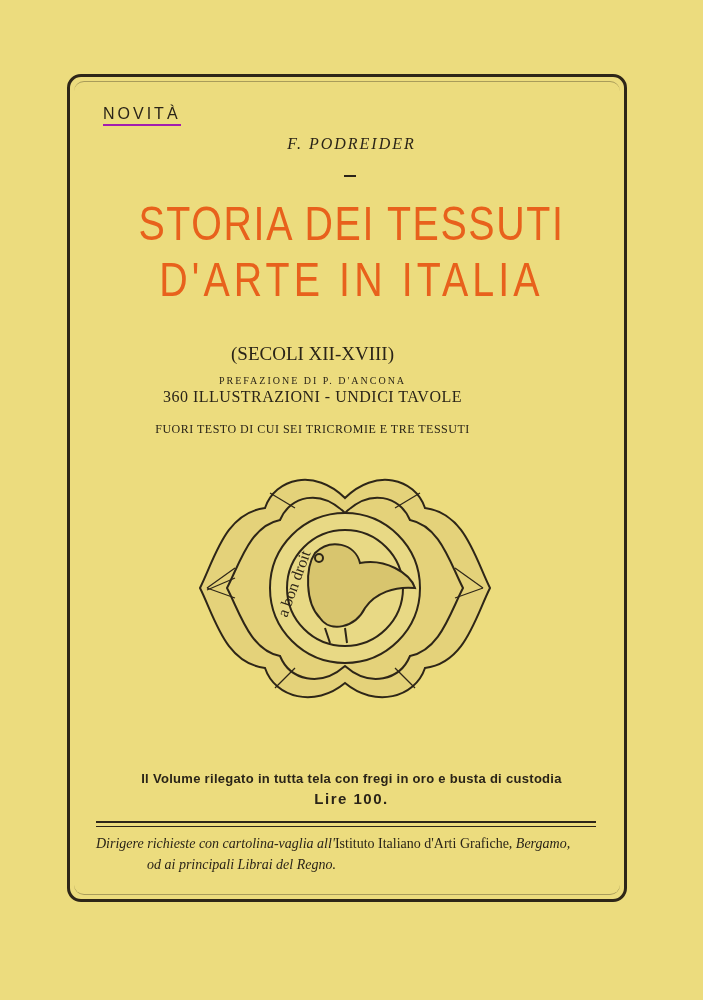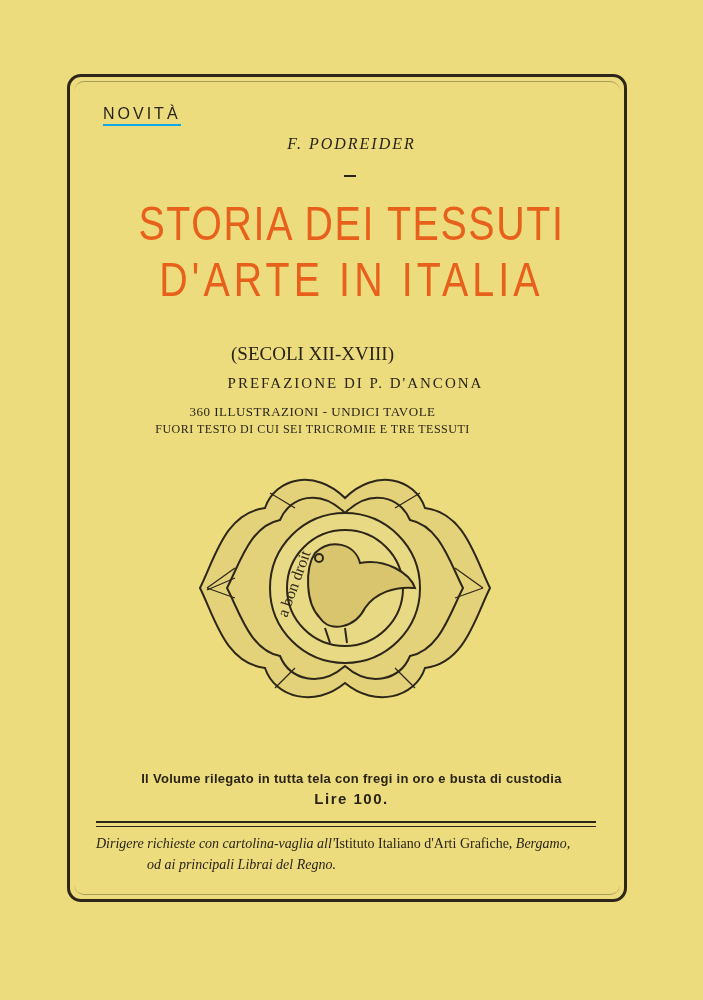--- a/index.html
+++ b/index.html
@@ -18,40 +18,40 @@
     }
     .frame::before {
       content: ""; position: absolute; left: 4px; right: 4px; top: 4px; bottom: 4px;
       border-top: 1px solid rgba(46,38,24,0.35);
       border-bottom: 1px solid rgba(46,38,24,0.35);
       border-radius: 10px;
     }
     .novita {
       position: absolute; left: 103px; top: 105px;
       font-family: "Liberation Sans", sans-serif; font-size: 16px; letter-spacing: 3px;
-      border-bottom: 2px solid #0ea5e9; padding-bottom: 1px; color: #2a2418;
+      border-bottom: 2px solid #a21caf; padding-bottom: 1px; color: #2a2418;
     }
     .author {
       position: absolute; left: 0; width: 703px; top: 135px; text-align: center;
       font-size: 16px; letter-spacing: 2px; font-style: italic;
     }
     .dash {
       position: absolute; left: 344px; top: 175px; width: 12px; height: 2px; background: #2a2418;
     }
     .title {
       position: absolute; left: 0; width: 703px; text-align: center;
       color: #e8611c; font-family: "Liberation Sans Narrow","Liberation Sans", sans-serif;
       font-weight: normal; letter-spacing: 2px;
     }
     .title.l1 { top: 196px; font-size: 48px; transform: scaleX(0.82); }
     .title.l2 { top: 252px; font-size: 48px; transform: scaleX(0.82); letter-spacing: 5px; }
     .line { position: absolute; left: 0; width: 625px; text-align: center; }
     .secoli { top: 343px; font-size: 19px; }
-    .pref { top: 375px; font-size: 15px; letter-spacing: 2px; padding-left: 43px; }
-    .ill1 { top: 404px; font-size: 13px; letter-spacing: 0.5px; }
+    .pref { top: 375px; font-size: 10px; letter-spacing: 2px; }
+    .ill1 { top: 388px; font-size: 16px; letter-spacing: 0.5px; }
     .ill2 { top: 422px; font-size: 12px; letter-spacing: 0.5px; }
     .emblem { position: absolute; left: 195px; top: 468px; width: 300px; height: 240px; }
     .vol {
       position: absolute; left: 0; width: 703px; text-align: center; top: 771px;
       font-family: Liberation Sans, sans-serif; font-weight: bold; font-size: 13px; letter-spacing: 0.3px;
     }
     .price {
       position: absolute; left: 0; width: 703px; text-align: center; top: 790px;
       font-family: Liberation Sans, sans-serif; font-weight: bold; font-size: 15px; letter-spacing: 1.5px;
     }

